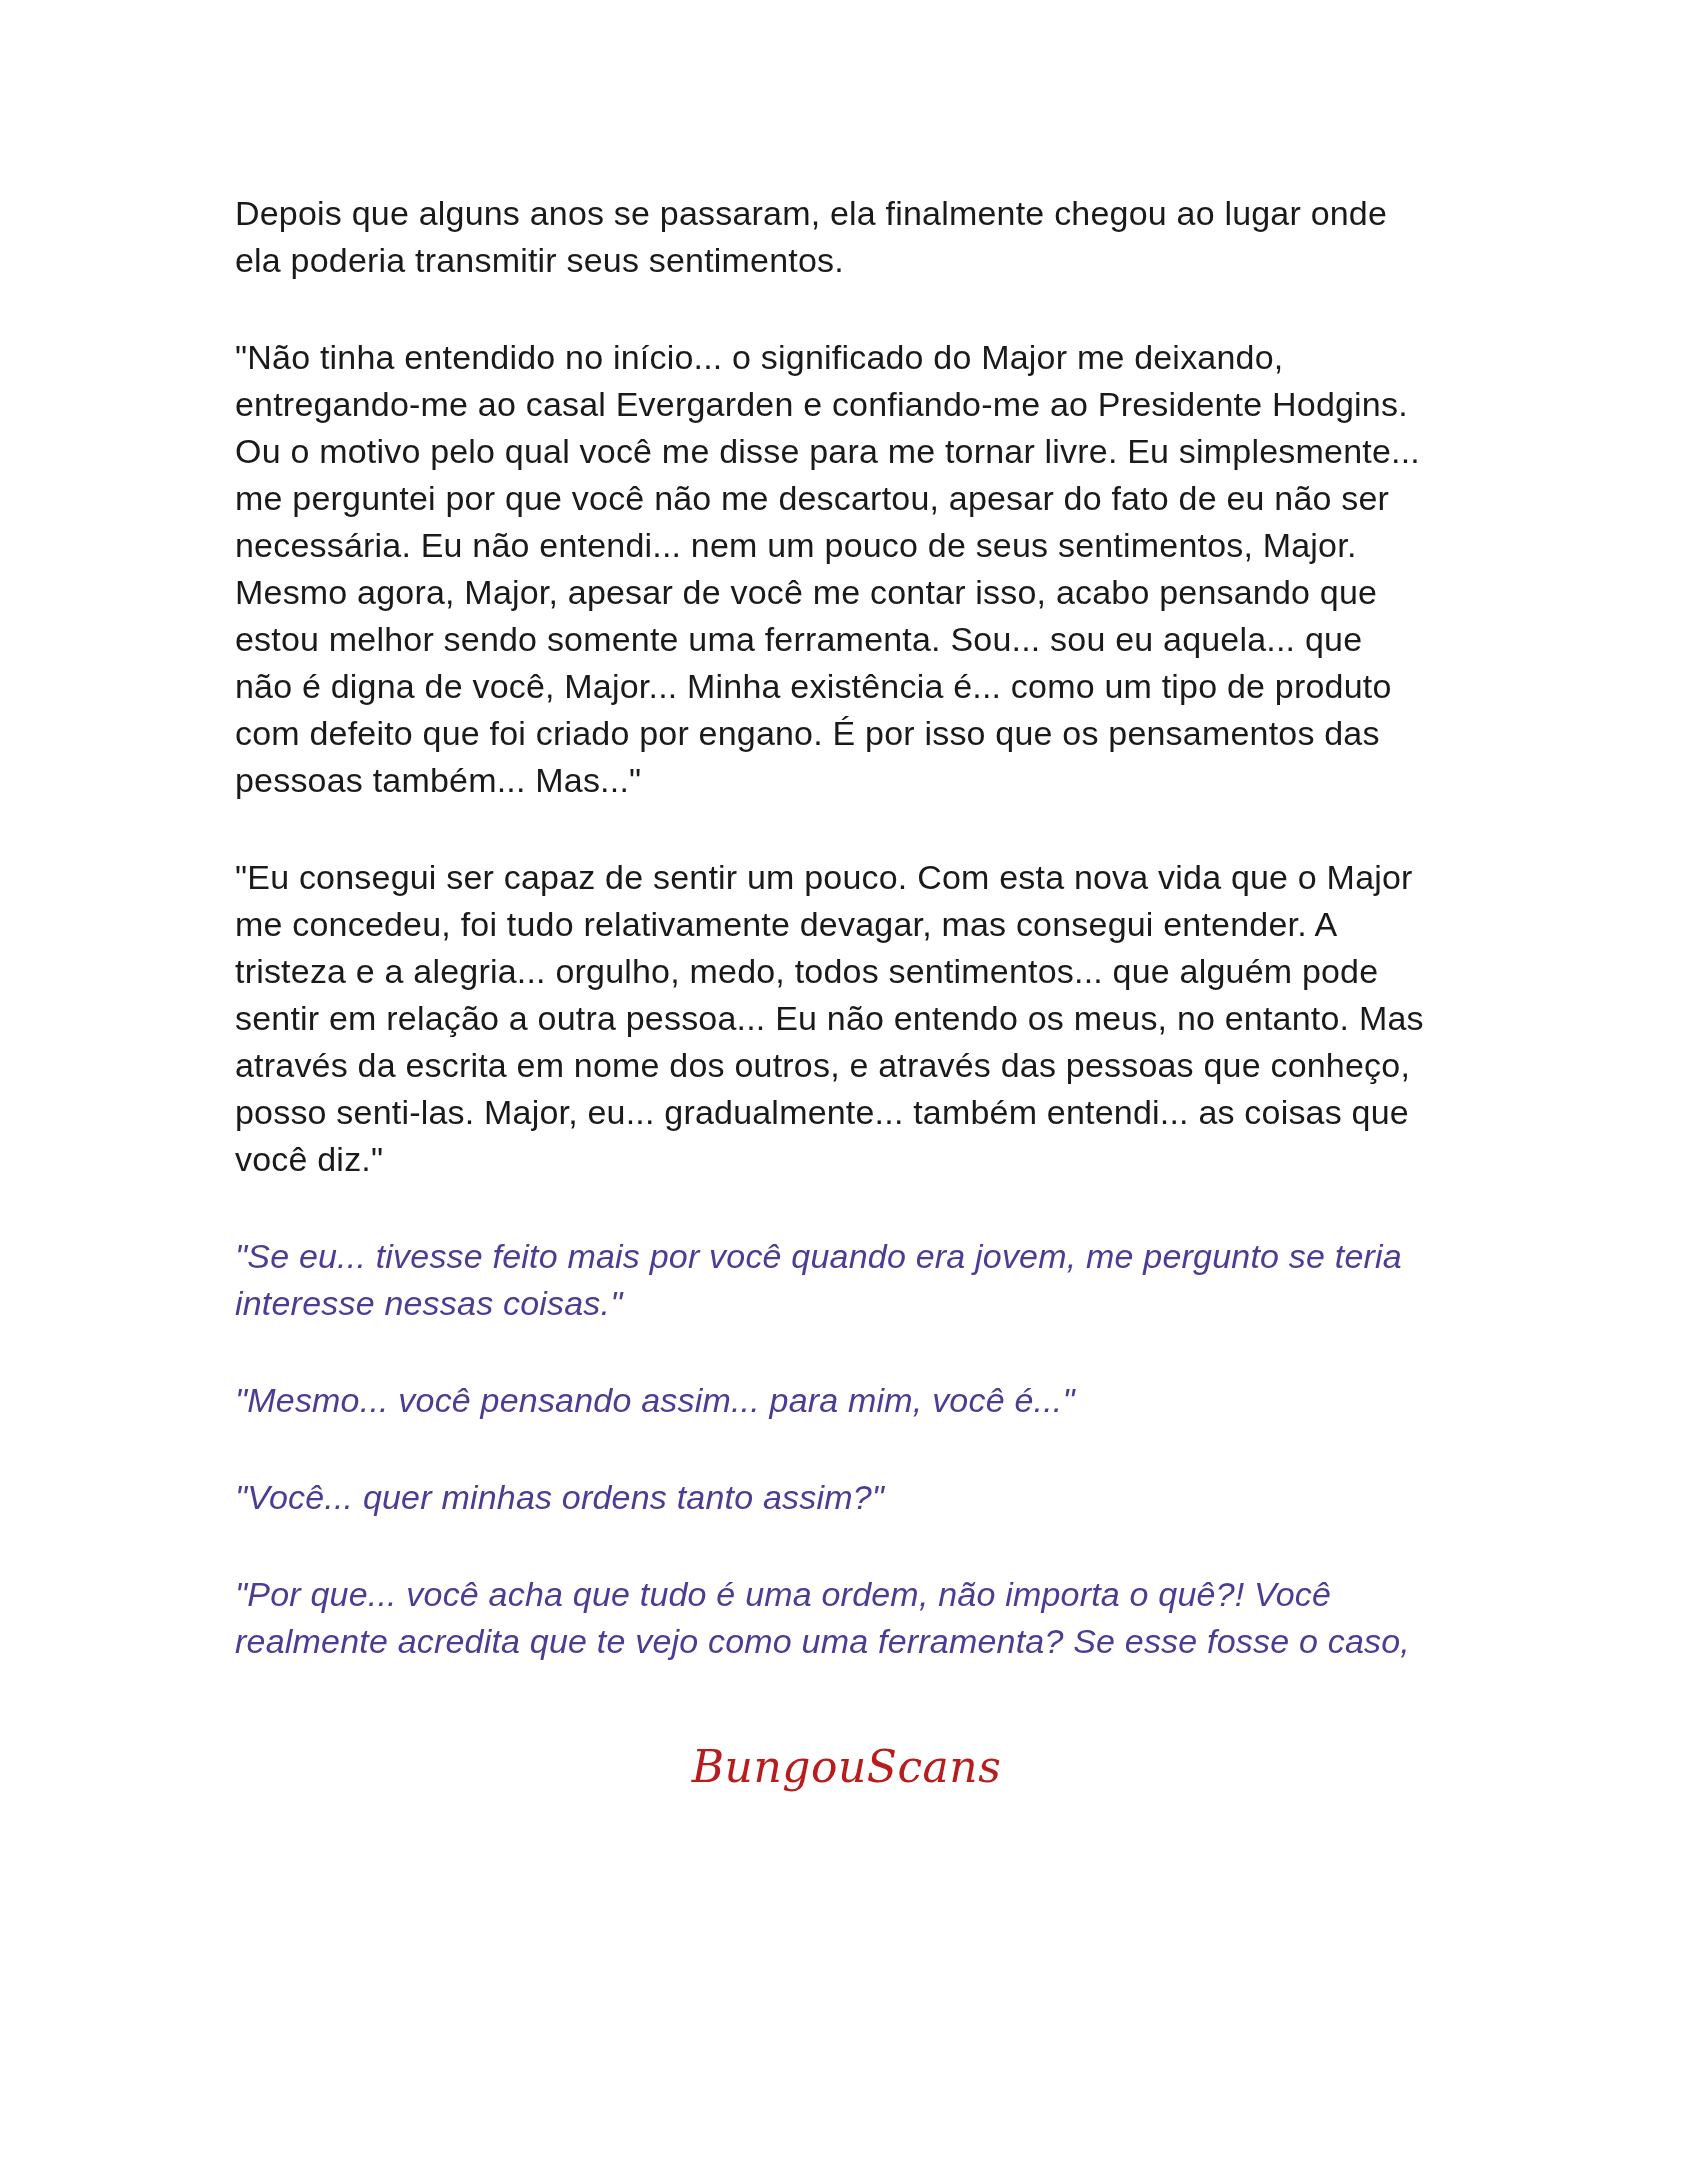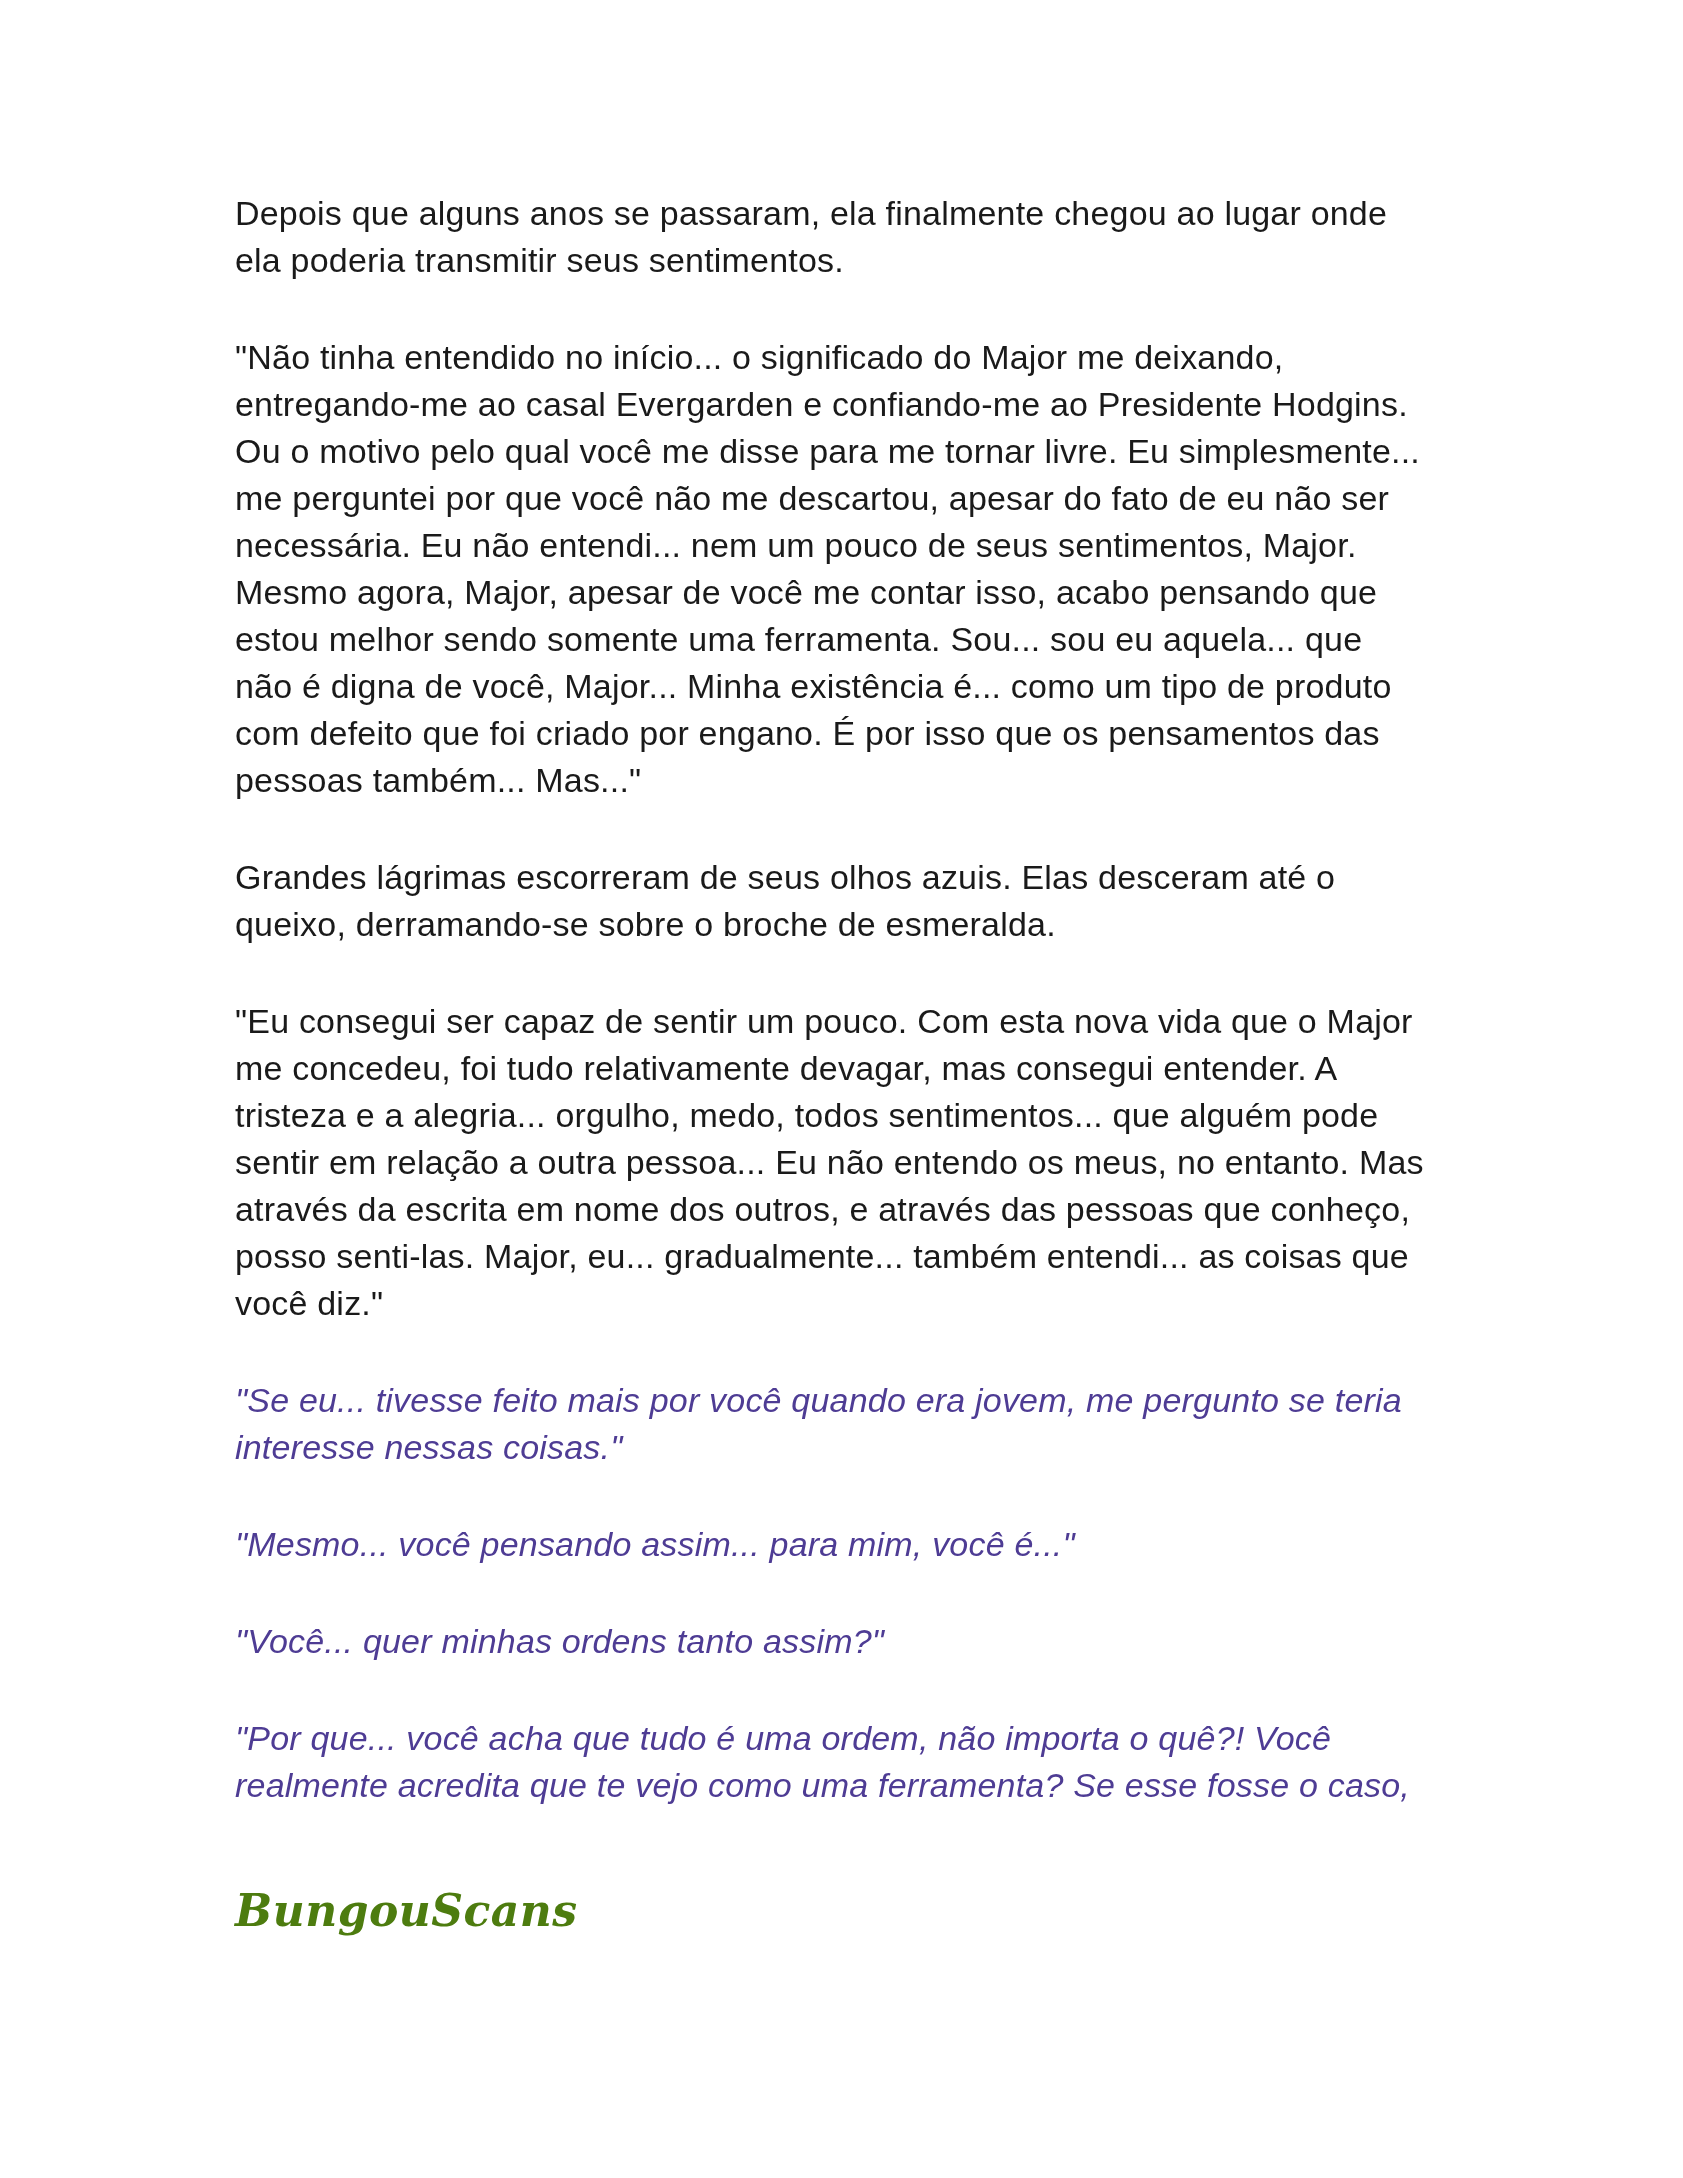--- a/index.html
+++ b/index.html
@@ -30,25 +30,26 @@
     letter-spacing: 0.2px;
   }
   .para.dialogue {
     color: #4e3c94;
     font-style: italic;
   }
   .signature {
     margin: 77px 0 0 0;
     font-family: "DejaVu Serif", serif;
     font-style: italic;
-    font-weight: bold;
+    font-weight: normal;
     font-size: 44px;
     line-height: 50px;
-    color: #4d7c0f;
+    color: #b91c1c;
     letter-spacing: 0.5px;
+    text-align: center;
   }
 </style>
 </head>
 <body>
 
 <div class="page">
   <div class="content">
     <p class="para narration">Depois que alguns anos se passaram, ela finalmente chegou ao lugar onde
 ela poderia transmitir seus sentimentos.</p>
 
@@ -56,22 +57,20 @@
 entregando-me ao casal Evergarden e confiando-me ao Presidente Hodgins.
 Ou o motivo pelo qual você me disse para me tornar livre. Eu simplesmente...
 me perguntei por que você não me descartou, apesar do fato de eu não ser
 necessária. Eu não entendi... nem um pouco de seus sentimentos, Major.
 Mesmo agora, Major, apesar de você me contar isso, acabo pensando que
 estou melhor sendo somente uma ferramenta. Sou... sou eu aquela... que
 não é digna de você, Major... Minha existência é... como um tipo de produto
 com defeito que foi criado por engano. É por isso que os pensamentos das
 pessoas também... Mas..."</p>
 
-    <p class="para narration">Grandes lágrimas escorreram de seus olhos azuis. Elas desceram até o
-queixo, derramando-se sobre o broche de esmeralda.</p>
 
     <p class="para narration">"Eu consegui ser capaz de sentir um pouco. Com esta nova vida que o Major
 me concedeu, foi tudo relativamente devagar, mas consegui entender. A
 tristeza e a alegria... orgulho, medo, todos sentimentos... que alguém pode
 sentir em relação a outra pessoa... Eu não entendo os meus, no entanto. Mas
 através da escrita em nome dos outros, e através das pessoas que conheço,
 posso senti-las. Major, eu... gradualmente... também entendi... as coisas que
 você diz."</p>
 
 

